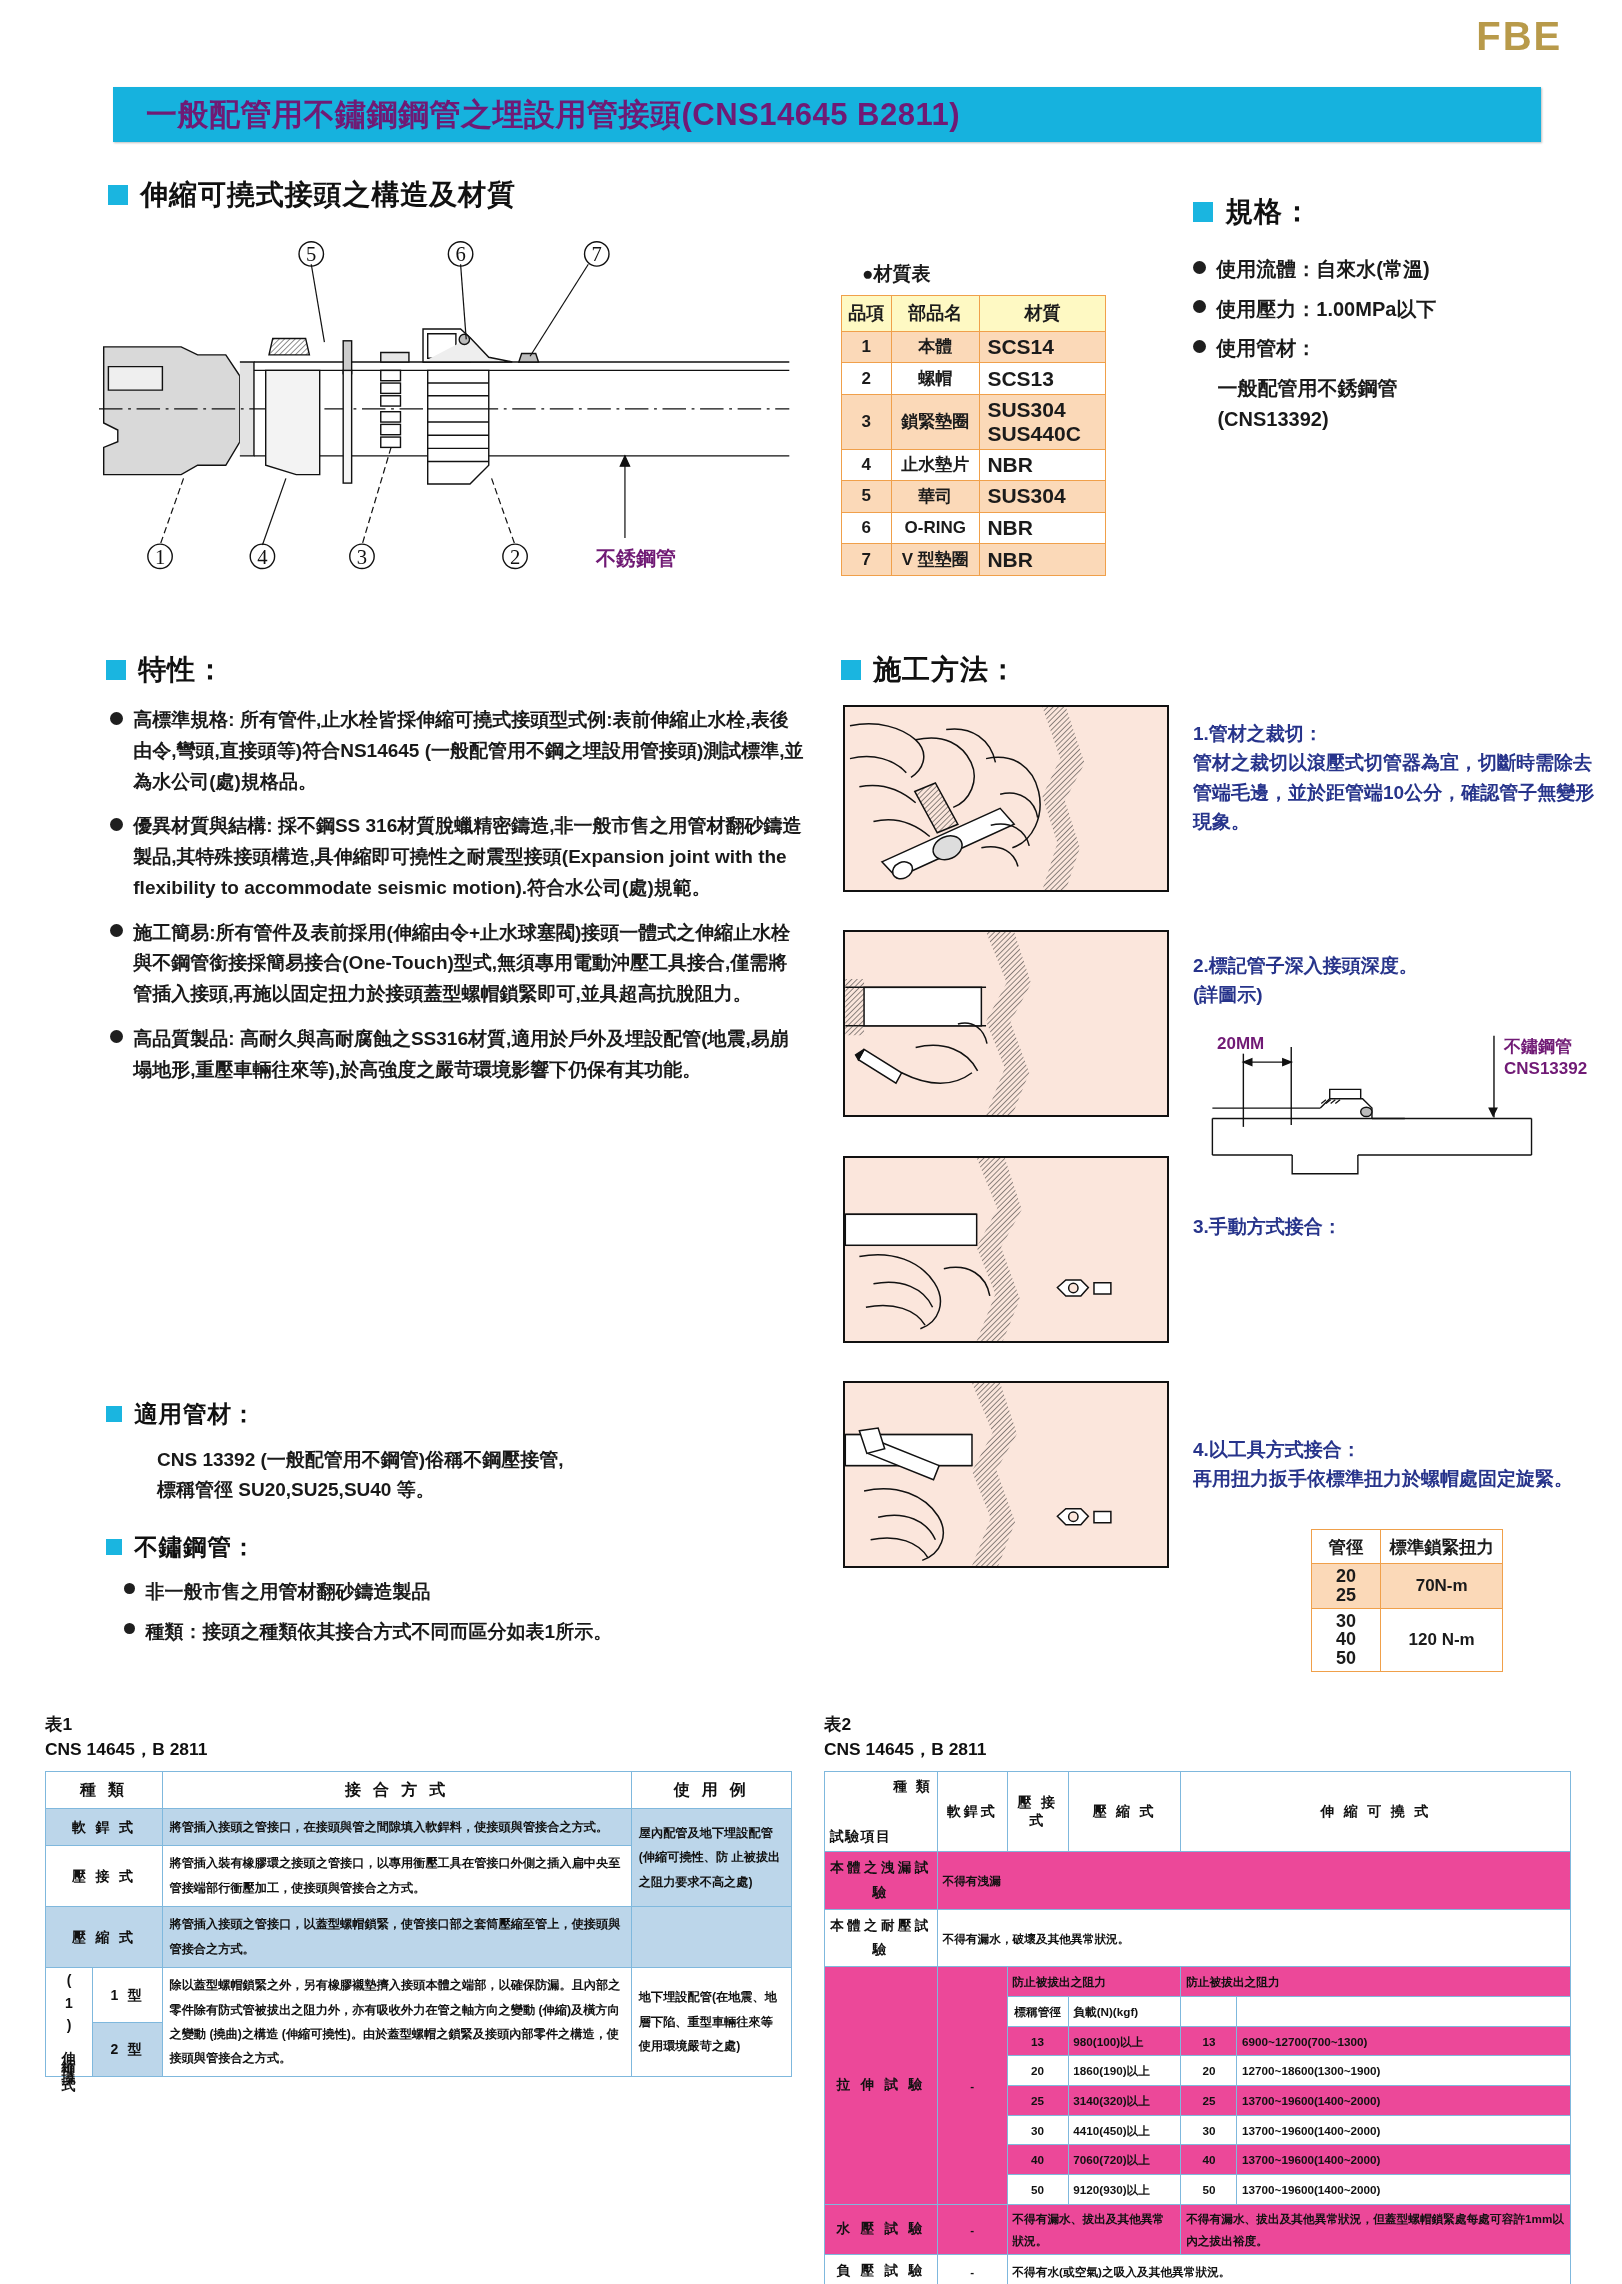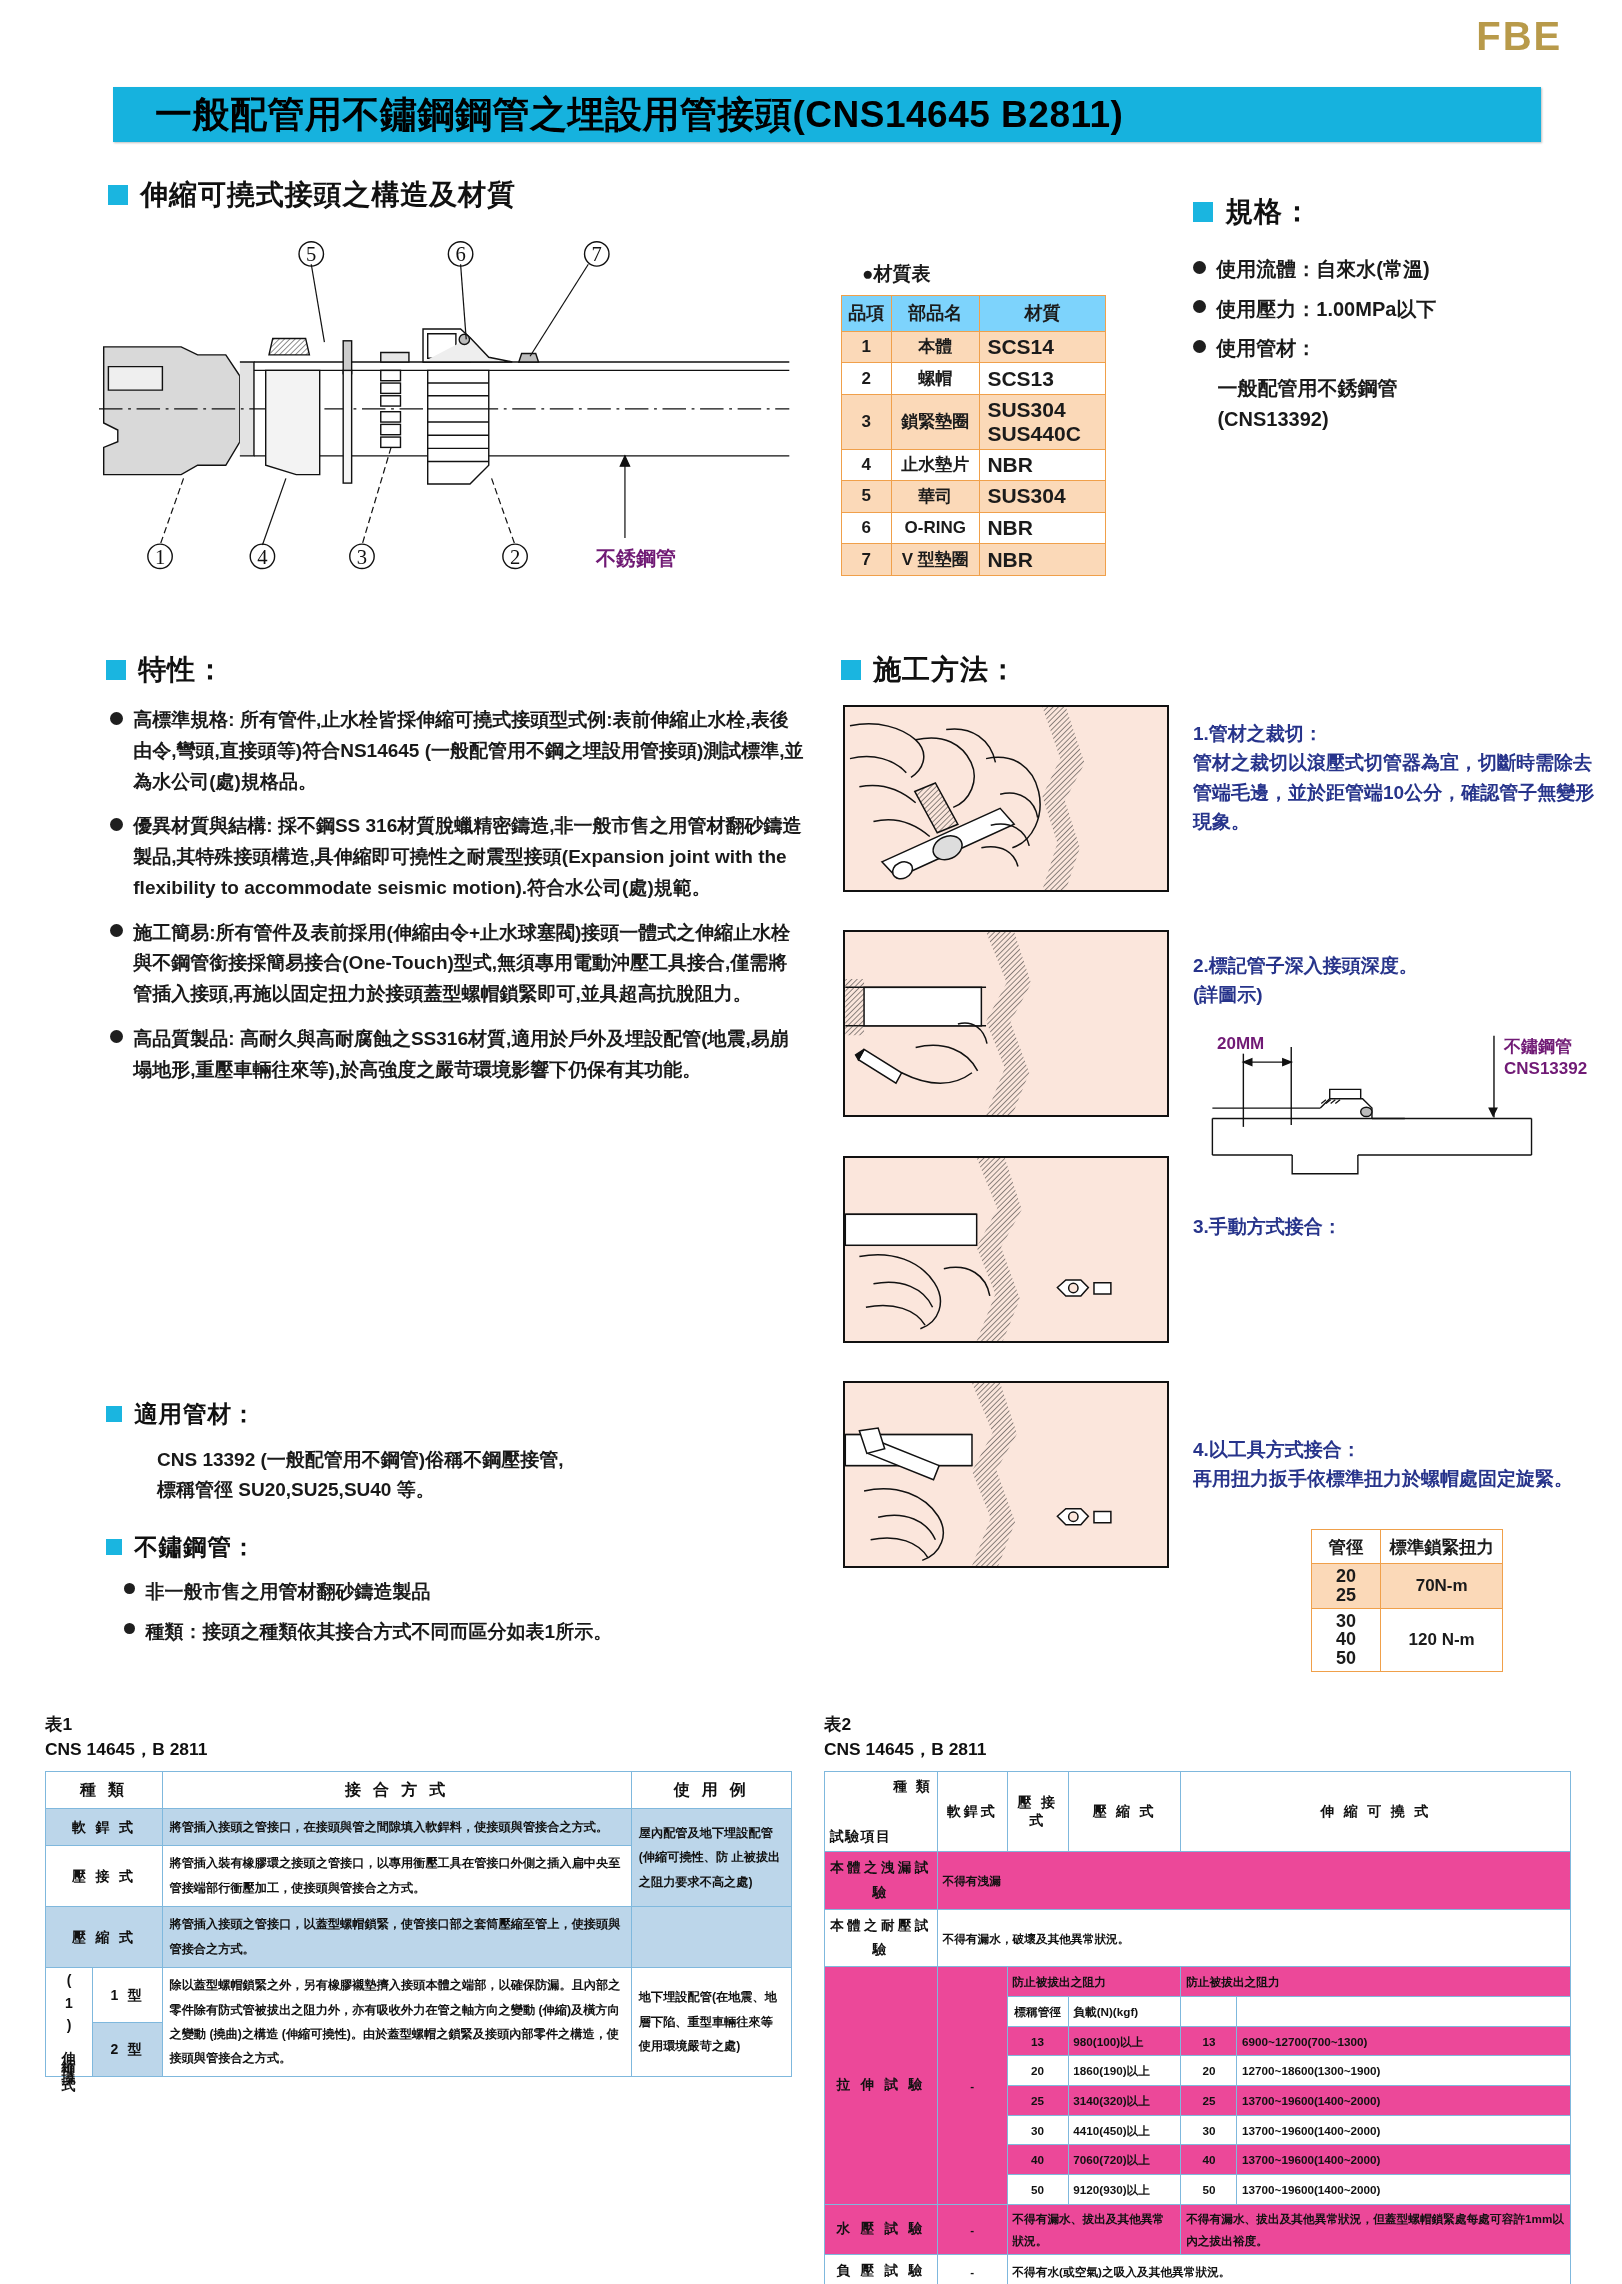--- a/index.html
+++ b/index.html
@@ -3,21 +3,21 @@
 <meta charset="utf-8">
 <style>
   html,body{margin:0;padding:0;background:#fff;}
   body{width:1623px;height:2284px;position:relative;font-family:"Liberation Sans","DejaVu Sans",sans-serif;color:#1a1a1a;overflow:hidden;}
 
   
   #brand-logo{position:absolute;right:61px;top:14px;font-size:40px;font-weight:bold;
      color:#b89a4a;letter-spacing:1.9px;font-family:"Liberation Sans",sans-serif;}
   #title-bar{position:absolute;left:113px;top:87px;width:1428px;height:55px;
      background:#16b2de;display:flex;align-items:center;box-shadow:0.9px 1.4px 1.9px rgba(0,0,0,.25);}
-  #title-bar .t{font-size:37px;font-weight:bold;color:#000000;padding-left:42px;letter-spacing:0.5px;}
+  #title-bar .t{font-size:31px;font-weight:bold;color:#701a75;padding-left:33px;letter-spacing:0.5px;}
 
   
   .sq-head{display:flex;align-items:center;gap:12.2px;}
   .sq{width:20px;height:20px;background:#1ab5e0;flex:none;}
   .sq-head .txt{font-size:28px;font-weight:bold;color:#111;letter-spacing:0.9px;}
   .sq-sm .sq{width:16px;height:16px;}
   .sq-sm .txt{font-size:23.5px;}
 
   
   .bul{display:flex;gap:10.3px;align-items:flex-start;}
@@ -27,21 +27,21 @@
   
   #sec-structure{position:absolute;left:108px;top:176px;}
   #diagram-wrap{position:absolute;left:99px;top:221px;width:695px;height:357px;}
   #diagram-wrap svg{display:block;}
 
   
   #mat-block{position:absolute;left:841px;top:261px;width:291px;}
   #mat-title{display:flex;align-items:center;gap:6.6px;font-size:19px;font-weight:bold;margin-bottom:7.5px;margin-left:21px;}
   table.mat{border-collapse:collapse;width:265px;font-size:17px;}
   table.mat th,table.mat td{border:0.9px solid #f0a04a;text-align:center;padding:3.3px 1.9px;font-weight:bold;color:#1b1b1b;}
-  table.mat thead th{background:#7dd3fc;font-size:18px;padding:5.6px 1.9px;}
+  table.mat thead th{background:#fef9c3;font-size:18px;padding:5.6px 1.9px;}
   table.mat tr.alt td{background:#fbd9b8;}
   table.mat td.nm{text-align:center;}
   table.mat td.mt{text-align:left;padding-left:7.5px;font-size:21px;}
   table.mat td.mt .l2{display:block;line-height:1.12;}
 
   
   #sec-spec{position:absolute;left:1193px;top:193px;}
   #spec-list{position:absolute;left:1193px;top:254px;width:413px;font-size:20px;font-weight:bold;line-height:1.55;}
   #spec-list .bul{margin-bottom:8.5px;}
   #spec-list .sub{margin-left:24.4px;}

